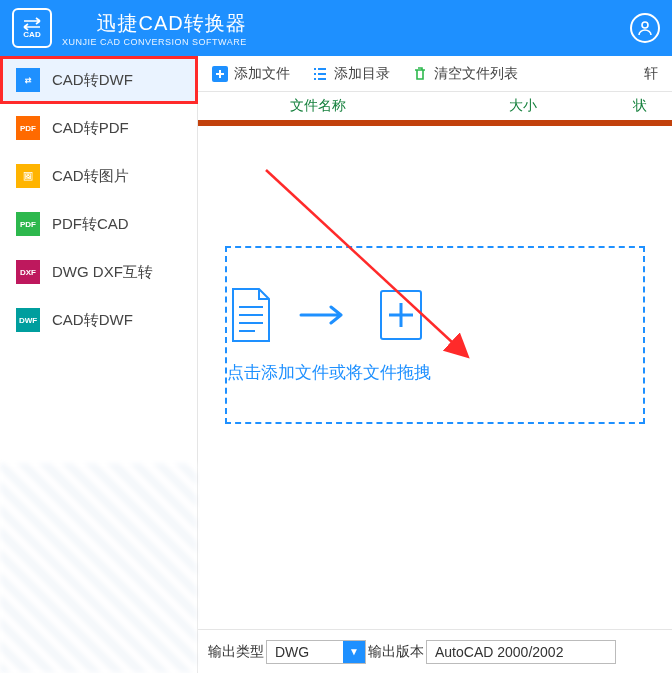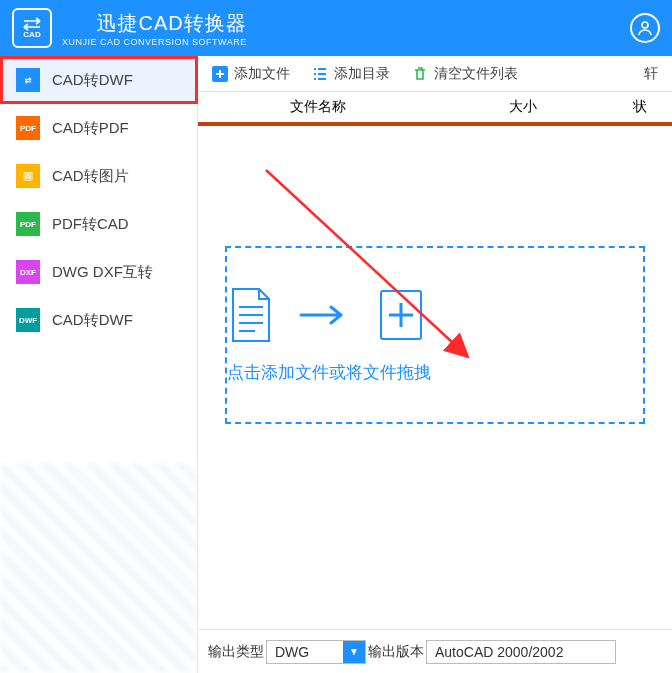--- a/index.html
+++ b/index.html
@@ -78,23 +78,23 @@
   .toolbar {
     height: 36px; border-bottom:1px solid #e5e5e5;
     display:flex; align-items:center; gap: 22px;
     padding: 0 14px;
     color:#444;
   }
   .tb-btn { display:flex; align-items:center; gap:6px; cursor:pointer; font-size:14px; }
   .tb-btn svg { width:16px; height:16px; }
 
   .table-head {
-    height: 34px; border-bottom:4px solid #c2410c;
+    height: 34px; border-bottom:6px solid #c2410c;
     display:flex; align-items:center;
-    font-size:14px; color:#000000;
+    font-size:14px; color:#15803d;
   }
   .table-head > div { text-align:center; }
   .th-name { width: 240px; }
   .th-size { width: 170px; }
   .th-status { flex:1; }
 
   .drop-area-wrap { flex:1; display:flex; align-items:flex-start; justify-content:center; padding-top: 120px; position:relative; }
   .drop-area {
     border: 2px dashed #1e90ff;
     width: 420px; height: 178px;
@@ -167,21 +167,21 @@
     </div>
     <div class="side-item">
       <span class="side-icon" style="background:#ffb400">🖼</span>
       <span>CAD转图片</span>
     </div>
     <div class="side-item">
       <span class="side-icon" style="background:#2db84d">PDF</span>
       <span>PDF转CAD</span>
     </div>
     <div class="side-item">
-      <span class="side-icon" style="background:#d946ef">DXF</span>
+      <span class="side-icon" style="background:#be185d">DXF</span>
       <span>DWG DXF互转</span>
     </div>
     <div class="side-item">
       <span class="side-icon" style="background:#009e9e">DWF</span>
       <span>CAD转DWF</span>
     </div>
 
     <div class="sidebar-filler"></div>
   </div>
 

